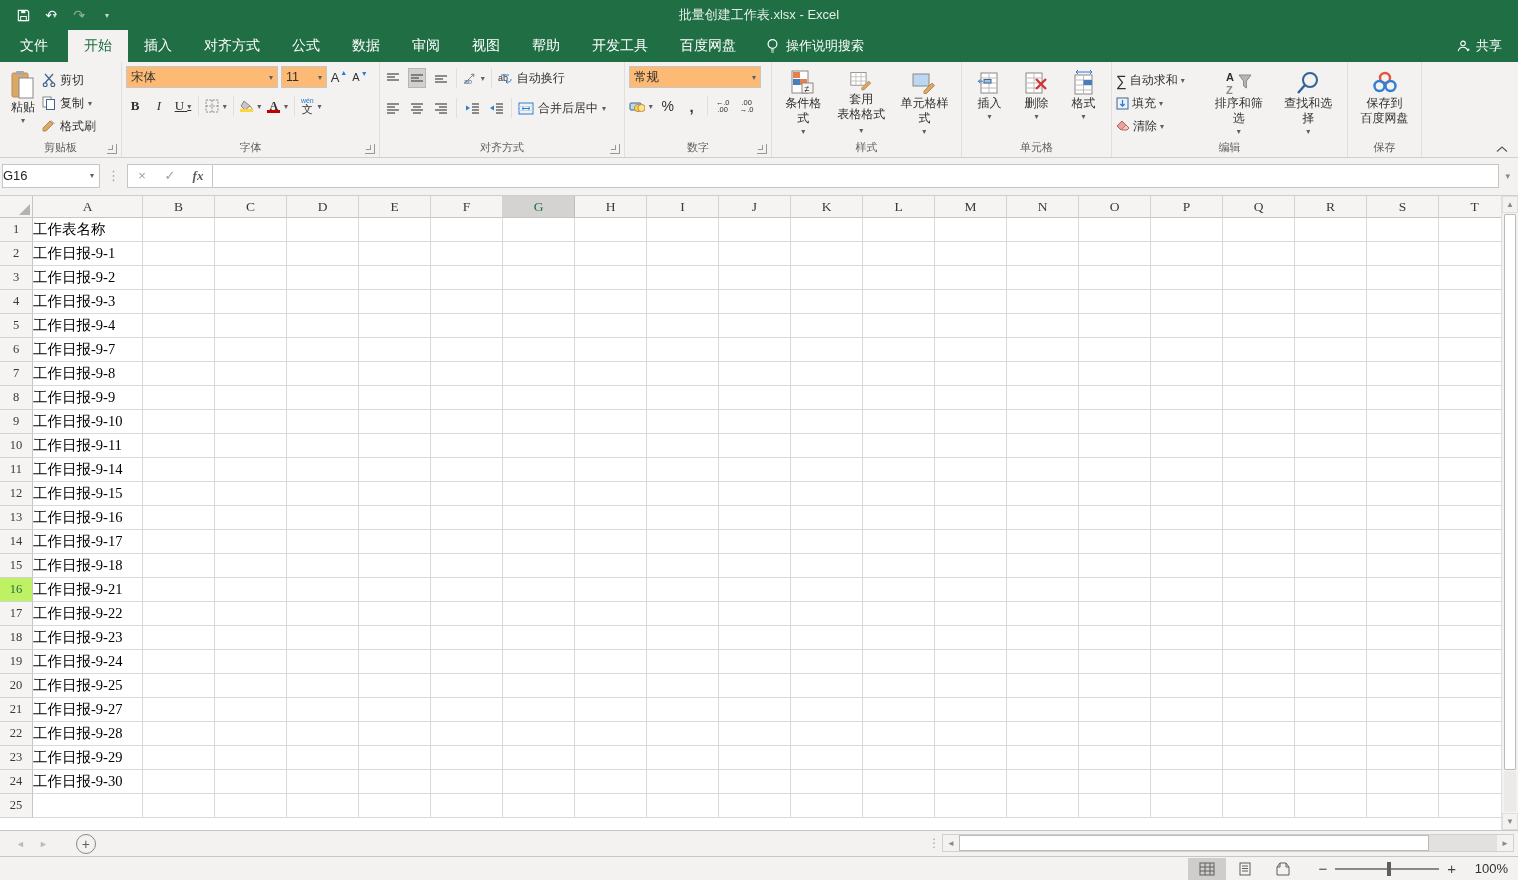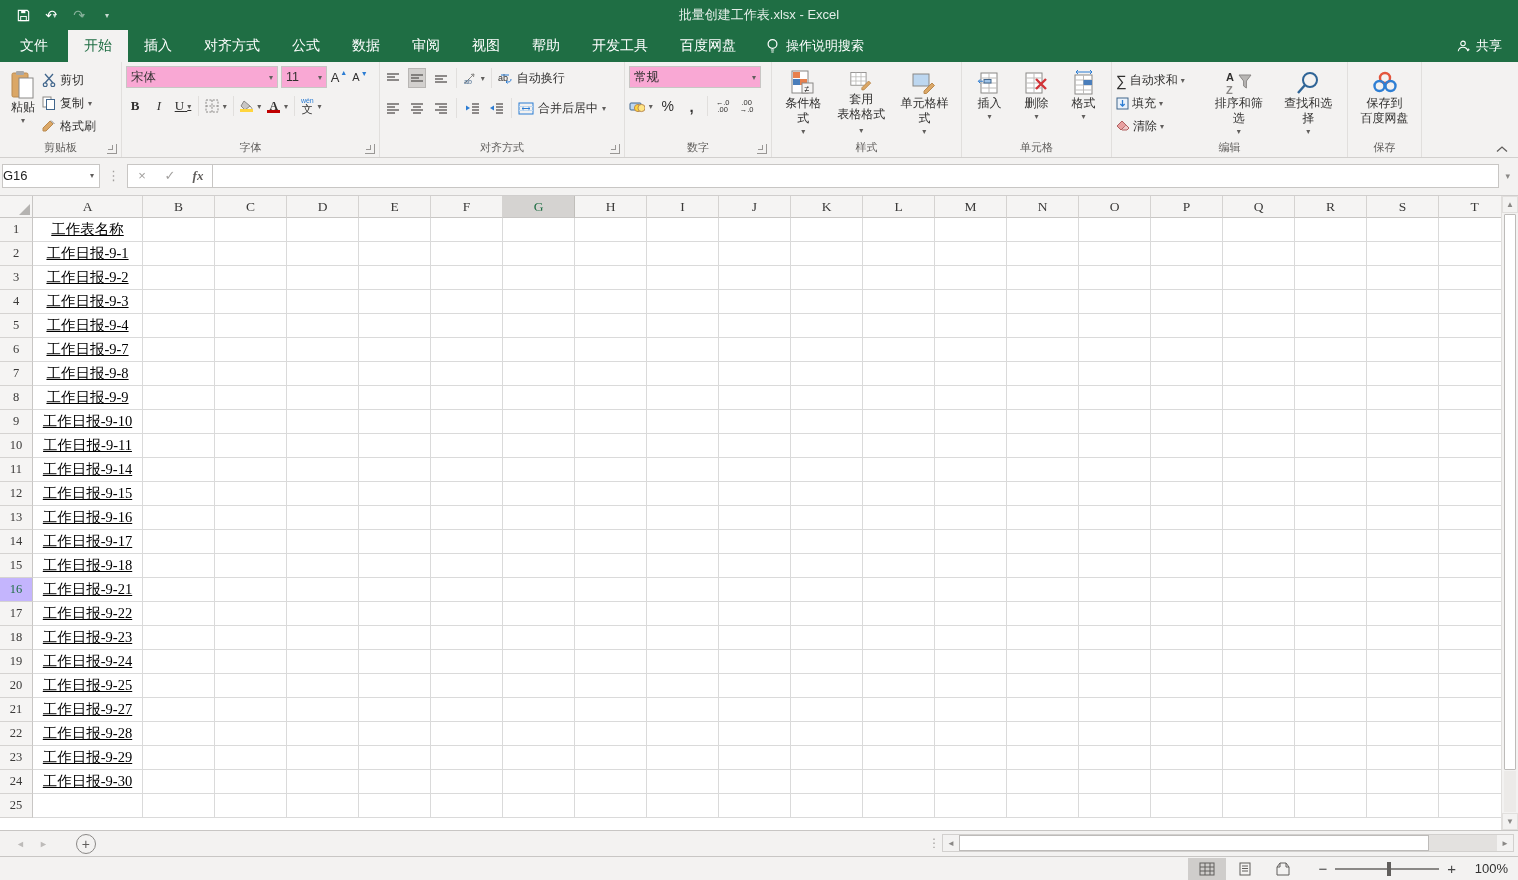--- a/index.html
+++ b/index.html
@@ -32,21 +32,21 @@
   .rgroup { position:relative; border-right:1px solid #e1dfdd; padding:4px 4px 18px 4px; display:flex; }
   .glabel { position:absolute; bottom:2px; left:0; right:0; text-align:center; font-size:11px; color:#605e5c;margin-top:36px; }
   .launcher { position:absolute; bottom:3px; right:4px; width:10px; height:10px; border-right:1.5px solid #8a8886; border-bottom:1.5px solid #8a8886; opacity:.85; }
   .launcher:before { content:""; position:absolute; right:2px; bottom:2px; width:4px; height:4px; border-right:1.5px solid #8a8886; border-bottom:1.5px solid #8a8886; transform:translate(-1px,-1px); }
   .bigbtn { display:flex; flex-direction:column; align-items:center; justify-content:flex-start; padding:4px 6px 2px; font-size:12px; color:#323130; text-align:center; line-height:1.25; }
   .bigbtn .caret { font-size:8px; color:#605e5c; margin-top:1px; }
   .smallrows { display:flex; flex-direction:column; justify-content:flex-start; gap:3px; padding-top:4px; }
   .sbtn { display:flex; align-items:center; gap:4px; font-size:12px; color:#323130; height:20px; }
   .sbtn .caret { font-size:8px; color:#605e5c; }
   .caret { font-size:8px; color:#605e5c; }
-  .combo { background:#f9a8d4; border:1px solid #c8c6c4; height:22px; display:flex; align-items:center; font-size:12.5px; color:#323130; padding:0 4px; }
+  .combo { background:#fdba74; border:1px solid #c8c6c4; height:22px; display:flex; align-items:center; font-size:12.5px; color:#323130; padding:0 4px; }
   .combo .caret { margin-left:auto; }
   .fontrow { display:flex; gap:3px; align-items:center; }
   .toolrow { display:flex; gap:6px; align-items:center; height:24px; }
   .tbi { display:flex; align-items:center; justify-content:center; min-width:18px; height:20px; font-size:13px; color:#323130; }
   .pressed { background:#d2d0ce; border:1px solid #b8b6b4; }
   .vsep { width:1px; height:20px; background:#e1dfdd; }
   .bars line { stroke:#605e5c; stroke-width:1.4; }
   .redbar { width:13px; height:3px; background:#c00000; margin-top:-2px; }
   .yellowbar { width:13px; height:3px; background:#ffd53d; margin-top:-2px; }
   .stack { display:flex; flex-direction:column; align-items:center; line-height:1; }
@@ -68,23 +68,23 @@
   .gridwrap { position:relative; height:634px; background:#fff; }
   .gridclip { position:absolute; left:0; top:0; width:1501px; height:634px; overflow:hidden; }
   .colrow { display:flex; height:22px; }
   .cornercell { width:33px; height:22px; background:#f5f4f3; border-right:1px solid #c8c6c4; border-bottom:1px solid #c8c6c4; position:relative; flex:none; }
   .cornercell:after { content:""; position:absolute; right:2px; bottom:2px; border-left:11px solid transparent; border-bottom:11px solid #b5b3b1; }
   .colhead { width:72px; height:22px; flex:none; background:#f5f4f3; border-right:1px solid #d5d3d1; border-bottom:1px solid #c8c6c4; text-align:center; font-size:13.5px; color:#3b3a39; font-family:"Liberation Serif", serif; line-height:21px; }
   .colhead.first { width:110px; }
   .colhead.sel { background:#d5d3d1; color:#1f6e44; border-right:1px solid #c0beba; }
   .grow { display:flex; height:24px; }
   .rowhead { width:33px; height:24px; flex:none; background:#f5f4f3; border-right:1px solid #c8c6c4; border-bottom:1px solid #d5d3d1; text-align:center; font-size:12.5px; color:#3b3a39; font-family:"Liberation Serif", serif; line-height:23px; }
-  .rowhead.sel { background:#c4b5fd; color:#1f6e44; }
+  .rowhead.sel { background:#bef264; color:#1f6e44; }
   .gcell { width:72px; height:24px; flex:none; border-right:1px solid #dadada; border-bottom:1px solid #dadada; }
-  .gcell.first { width:110px; font-family:"Liberation Serif", serif; font-size:14.5px; color:#000; text-align:center; line-height:23px; white-space:nowrap; overflow:visible;text-decoration:underline; }
+  .gcell.first { width:110px; font-family:"Liberation Serif", serif; font-size:14.5px; color:#000; text-align:left; line-height:23px; white-space:nowrap; overflow:visible; }
   
   .vscroll { position:absolute; right:0; top:0; width:17px; height:634px; background:#f3f2f1; border-left:1px solid #e1dfdd; display:flex; flex-direction:column; }
   .varrow { height:17px; display:flex; align-items:center; justify-content:center; font-size:8px; color:#8a8886; background:#f3f2f1; border:1px solid #e1dfdd; }
   .vthumb { margin:1px 2px; flex:none; height:556px; background:#fff; border:1px solid #bdbbb9; border-radius:1px; }
   .vtrack { flex:1; background:#eceae8; margin:0 2px 1px; }
 
   
   .sheetbar { height:26px; background:#f3f2f1; border-top:1px solid #c8c6c4; display:flex; align-items:stretch; position:relative; }
   .snav { display:flex; align-items:center; gap:14px; padding:0 14px 0 16px; color:#bdbbb9; font-size:9px; }
   .stab { padding:0 16px; display:flex; align-items:center; font-size:13px; color:#444; border-right:1px solid #c8c6c4; position:relative; }

